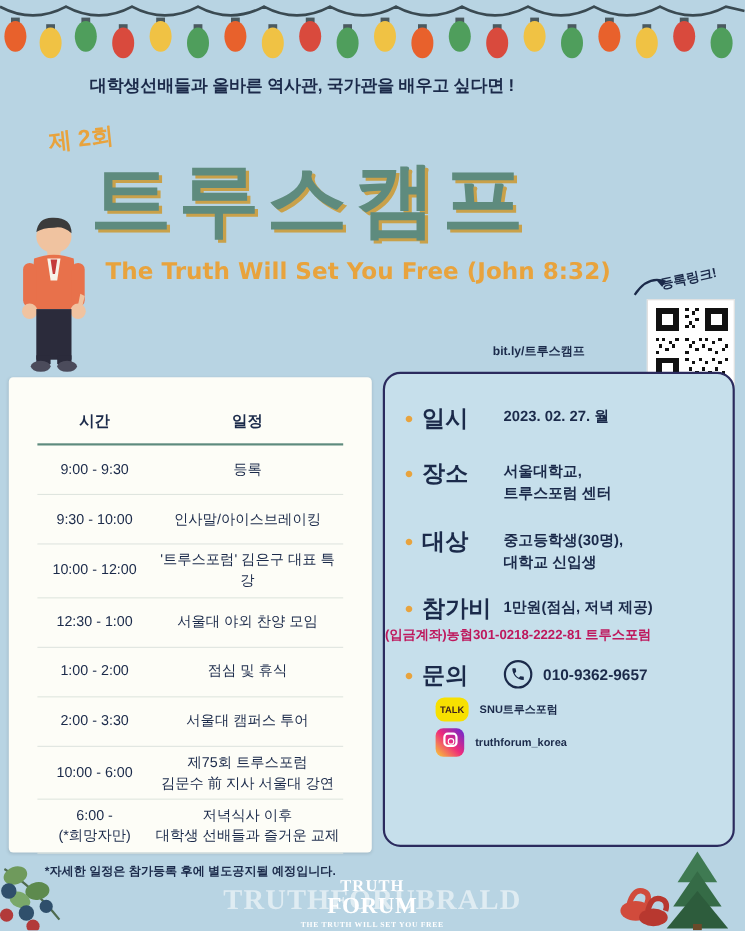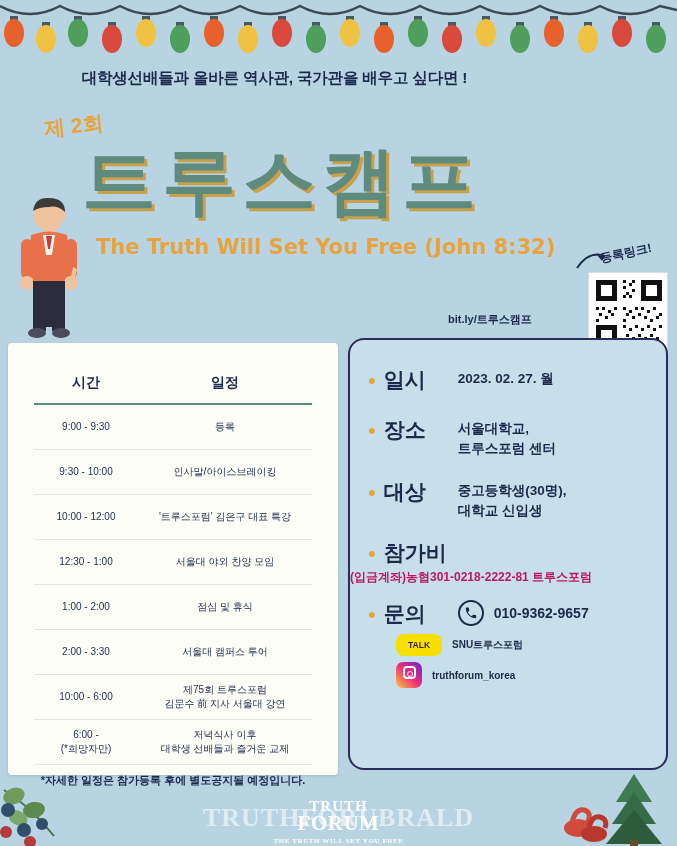--- a/index.html
+++ b/index.html
@@ -77,21 +77,21 @@
   }
   .col-time { width:104px; }
   .col-desc { flex:1; }
   .sch-row {
     display:flex; align-items:center; min-height:45px;
     border-bottom:1px solid #dfe5df;
     margin:0 14px;
   }
   .sch-row:last-of-type { border-bottom:1px solid #5e8b7e; }
   .sch-row .col-time, .sch-row .col-desc {
-    font-size:10px; color:#1b2a4a; text-align:center;
+    font-size:13px; color:#1b2a4a; text-align:center;
     line-height:1.45; padding:5px 2px; white-space:pre-line;
   }
   .sch-note {
     margin:8px 14px 0 14px;
     font-size:11px; font-weight:bold; color:#1b2a4a; text-align:center;
   }
 
   
   .info {
     position:absolute; top:338px; left:348px;
@@ -120,21 +120,21 @@
   }
   .contact-line { display:flex; align-items:center; margin-left:46px; margin-top:6px; }
   .contact-line .txt { font-size:10px; font-weight:bold; color:#1b2a4a; margin-left:10px; }
 
   .icon-circle {
     width:26px; height:26px; border-radius:50%;
     display:flex; align-items:center; justify-content:center;
     flex:none;
   }
   .ic-phone { border:2px solid #1b2a4a; background:#c6dfeb; }
-  .ic-talk { background:#f7e000; border-radius:8px; width:46px; height:22px;
+  .ic-talk { background:#f7e000; border-radius:8px; width:30px; height:22px;
              font-size:8.5px; font-weight:bold; color:#3b1e1e; }
   .ic-insta { width:26px; height:26px; border-radius:7px;
               background:linear-gradient(45deg,#f9ce34,#ee2a7b,#6228d7); }
   .ic-insta span { display:block; width:13px; height:13px; border:2px solid #fff;
                    border-radius:4px; position:relative; margin:4px auto; }
   .ic-insta span:after { content:""; position:absolute; width:4px; height:4px;
                    border:1.5px solid #fff; border-radius:50%; top:2.5px; left:2.5px; }
 
   
   .footer-logo {
@@ -408,20 +408,21 @@
     <span class="bullet">•</span>
     <span class="info-label">대상</span>
     <span class="info-value">중고등학생(30명),
 대학교 신입생</span>
   </div>
   <div style="height:18px"></div>
 
   <div class="info-row">
     <span class="bullet">•</span>
     <span class="info-label">참가비</span>
+    <span class="info-value">1만원(점심, 저녁 제공)</span>
   </div>
   <div class="account">(입금계좌)농협301-0218-2222-81 트루스포럼</div>
   <div style="height:14px"></div>
 
   <div class="info-row">
     <span class="bullet">•</span>
     <span class="info-label">문의</span>
     <span style="display:flex;align-items:center;">
       <span class="icon-circle ic-phone">
         <svg width="14" height="14" viewBox="0 0 24 24" fill="#1b2a4a">

